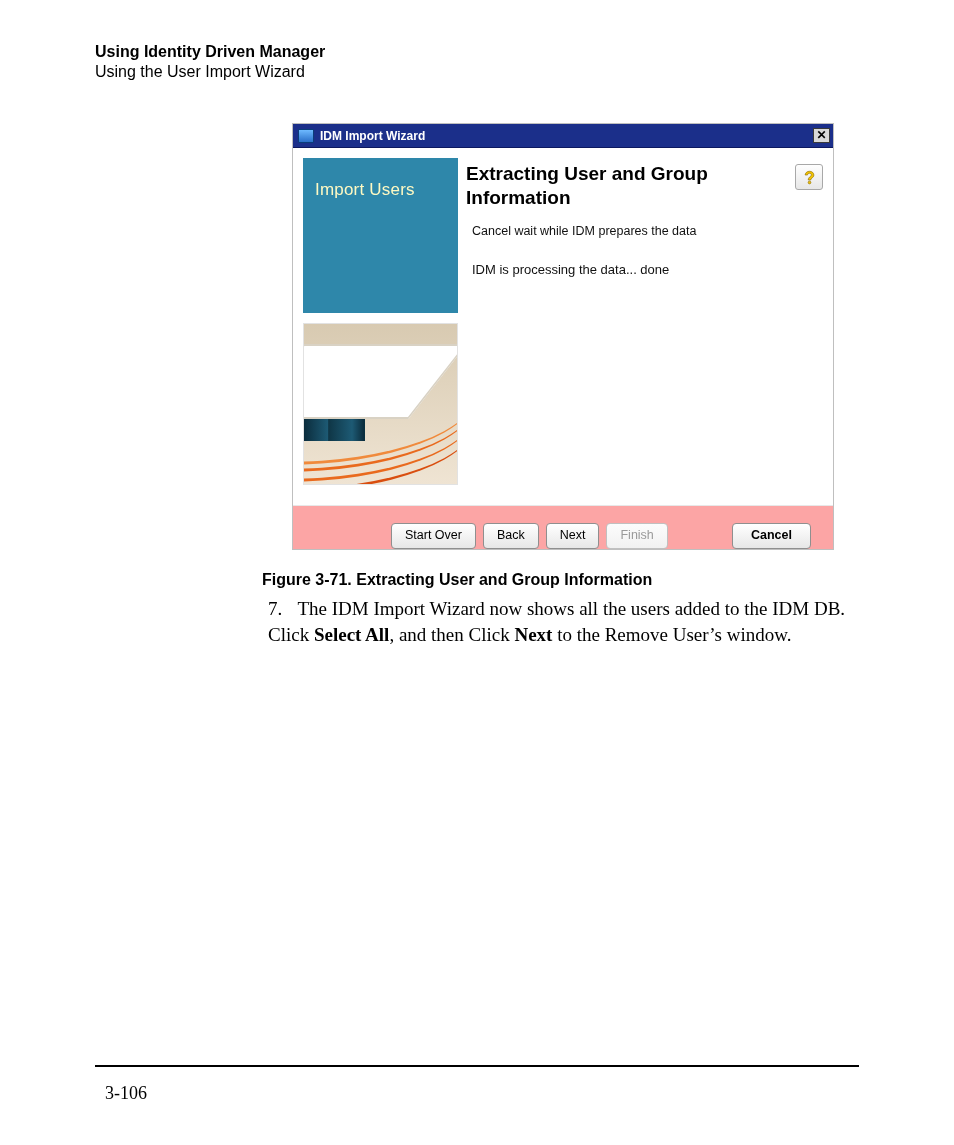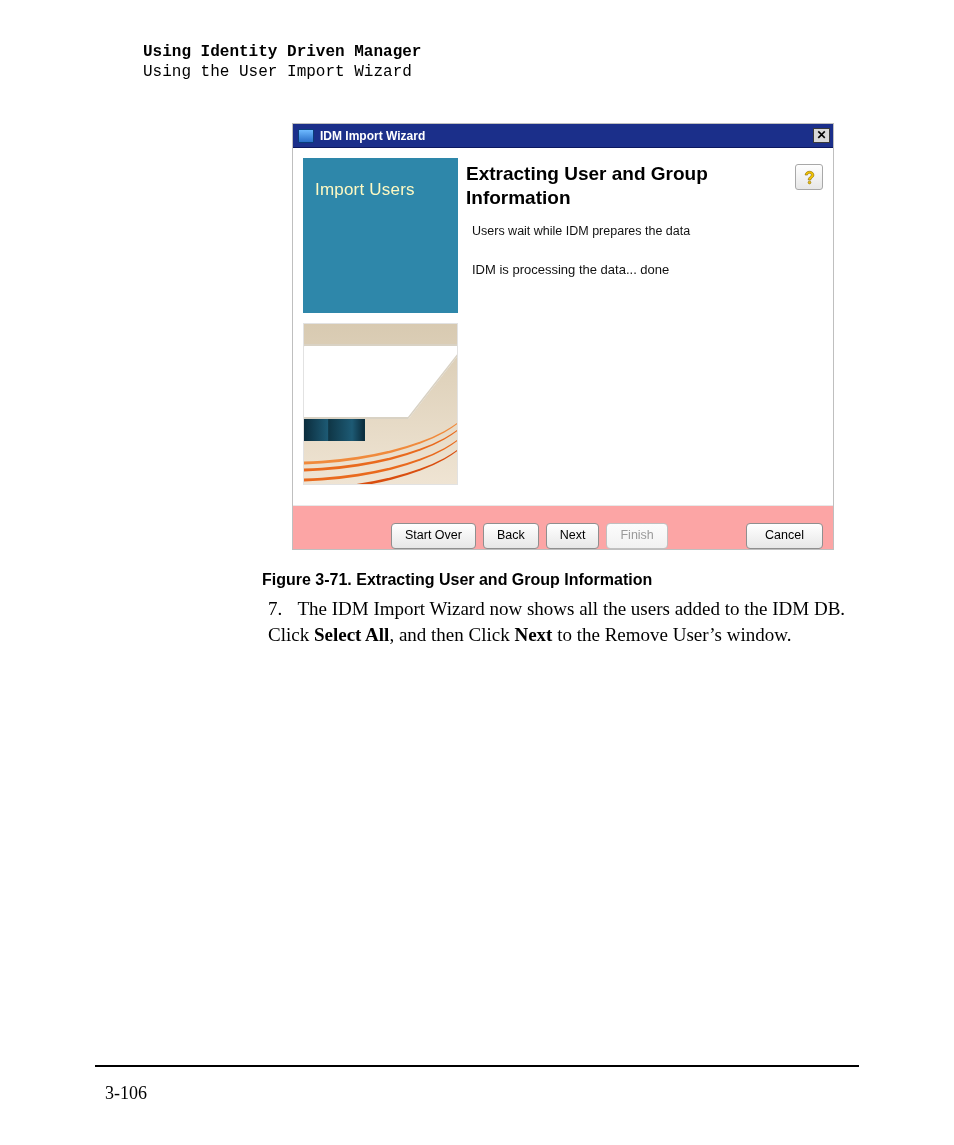--- a/index.html
+++ b/index.html
@@ -12,24 +12,23 @@
   }
   .page {
     position: relative;
     width: 954px;
     height: 1145px;
   }
   .header {
     position: absolute;
     left: 95px;
     top: 42px;
-    font-family: Liberation Mono, monospace;
+    font-family: Liberation Sans, sans-serif;
     font-size: 16px;
     line-height: 1.25;
-    margin-left: 48px;
   }
   .header .bold { font-weight: 700; }
   .screenshot-wrap {
     position: absolute;
     left: 293px;
     top: 124px;
     width: 540px;
     height: 425px;
     box-shadow: 0 0 0 1px #bfbfbf;
     background: #fff;
@@ -179,21 +178,21 @@
     font-size: 12.5px;
     line-height: 22px;
     color: #000;
     text-align: center;
   }
   .wiz-buttons .btn.disabled {
     color: #9a9a9a;
     border-color: #c0c0c0;
     background: linear-gradient(#fcfcfc,#f1f1f1);
   }
-  .wiz-buttons .btn.cancel { margin-left: auto; margin-right: 0; padding: 0 18px; }
+  .wiz-buttons .btn.cancel { margin-left: auto; margin-right: 12px; padding: 0 18px; font-weight: bold; }
 
   .caption {
     position: absolute;
     left: 262px;
     top: 571px;
     font-family: Arial, Helvetica, sans-serif;
     font-weight: 700;
     font-size: 16px;
   }
   .step {
@@ -259,21 +258,21 @@
       <div class="right-col">
         <div class="right-head">
           <div class="right-title">Extracting User and Group Information</div>
           <div class="help-btn">
             <svg viewBox="0 0 24 24">
               <path fill="#f2c200" stroke="#8a6b00" stroke-width="1" d="M12 2c4 0 7 2.6 7 6 0 2.6-1.6 3.8-3.2 5-1.2.9-1.8 1.5-1.8 3h-4c0-3 1.4-4.2 3-5.4 1.2-.9 2-1.5 2-2.6 0-1.6-1.4-2.8-3-2.8-1.8 0-3 1.2-3.2 2.8H5C5.2 4.6 8 2 12 2z"></path>
               <circle cx="12" cy="20" r="2.2" fill="#f2c200" stroke="#8a6b00"></circle>
             </svg>
           </div>
         </div>
-        <div class="right-sub">Users wait while IDM prepares the data</div>
+        <div class="right-sub">Cancel wait while IDM prepares the data</div>
         <div class="right-status">IDM is processing the data... done</div>
       </div>
     </div>
 
     <div class="wiz-buttons">
       <div class="gap-left"></div>
       <div class="btn">Start Over</div>
       <div class="btn">Back</div>
       <div class="btn">Next</div>
       <div class="btn disabled">Finish</div>

